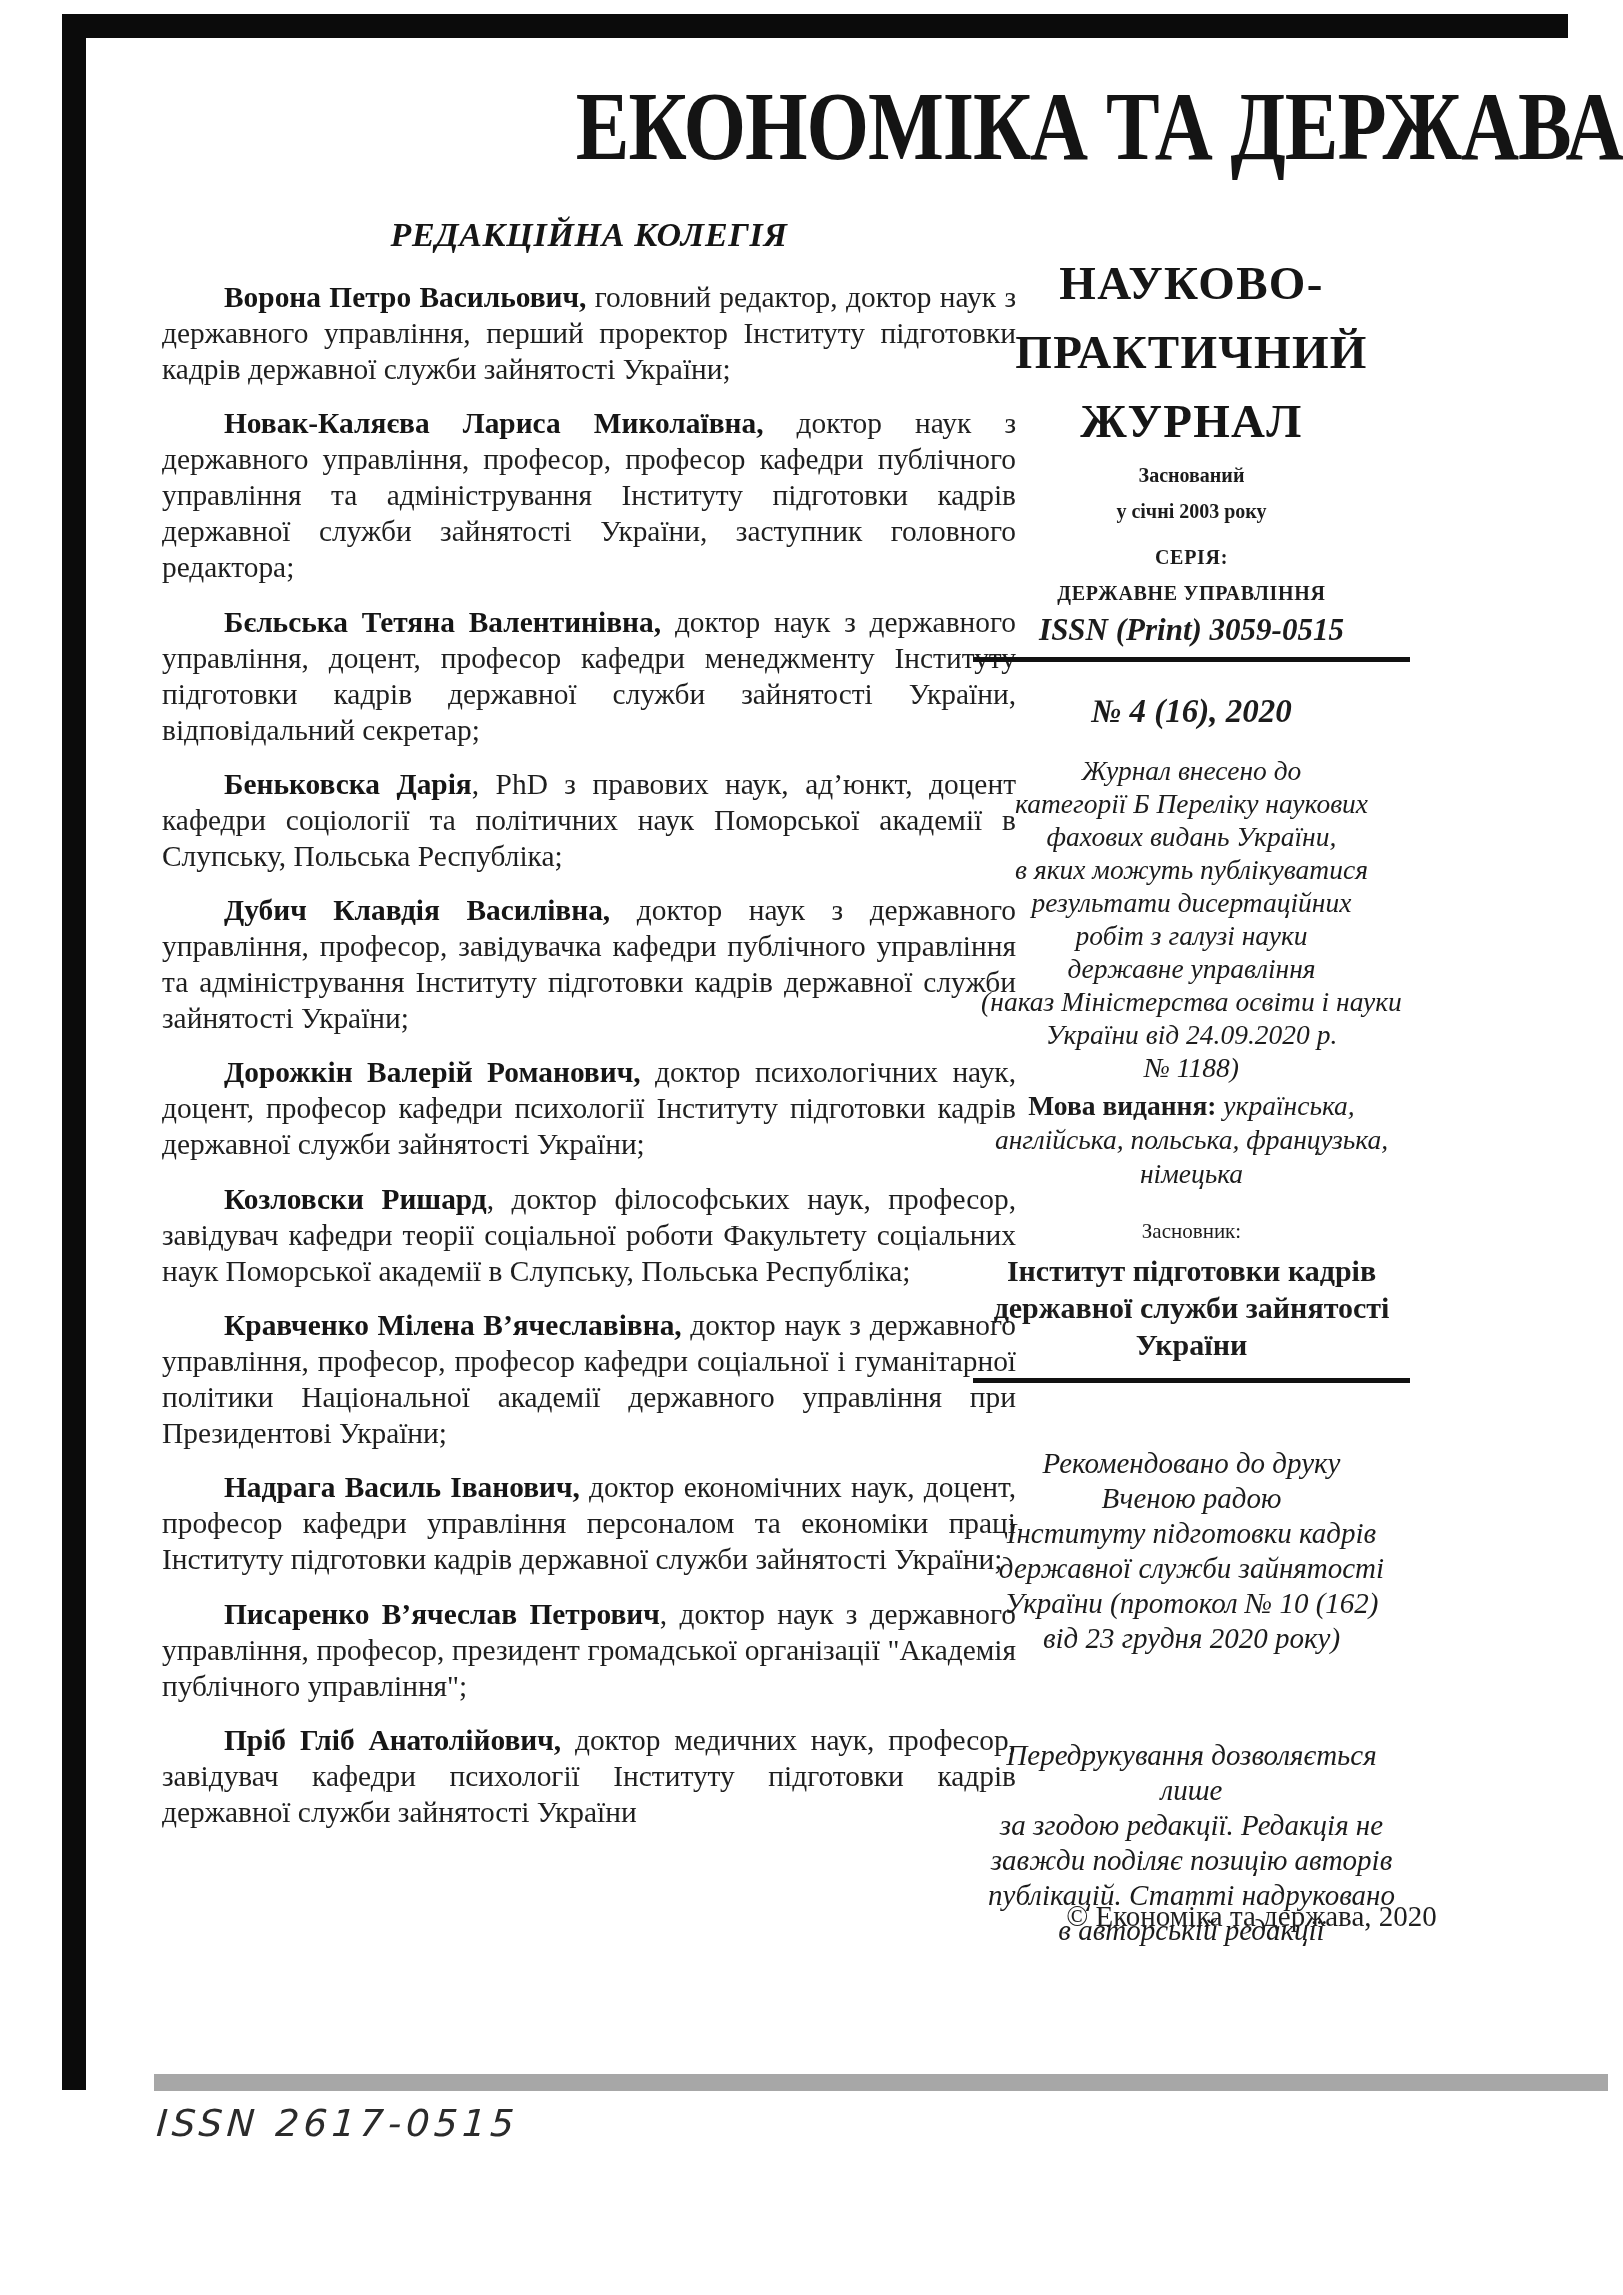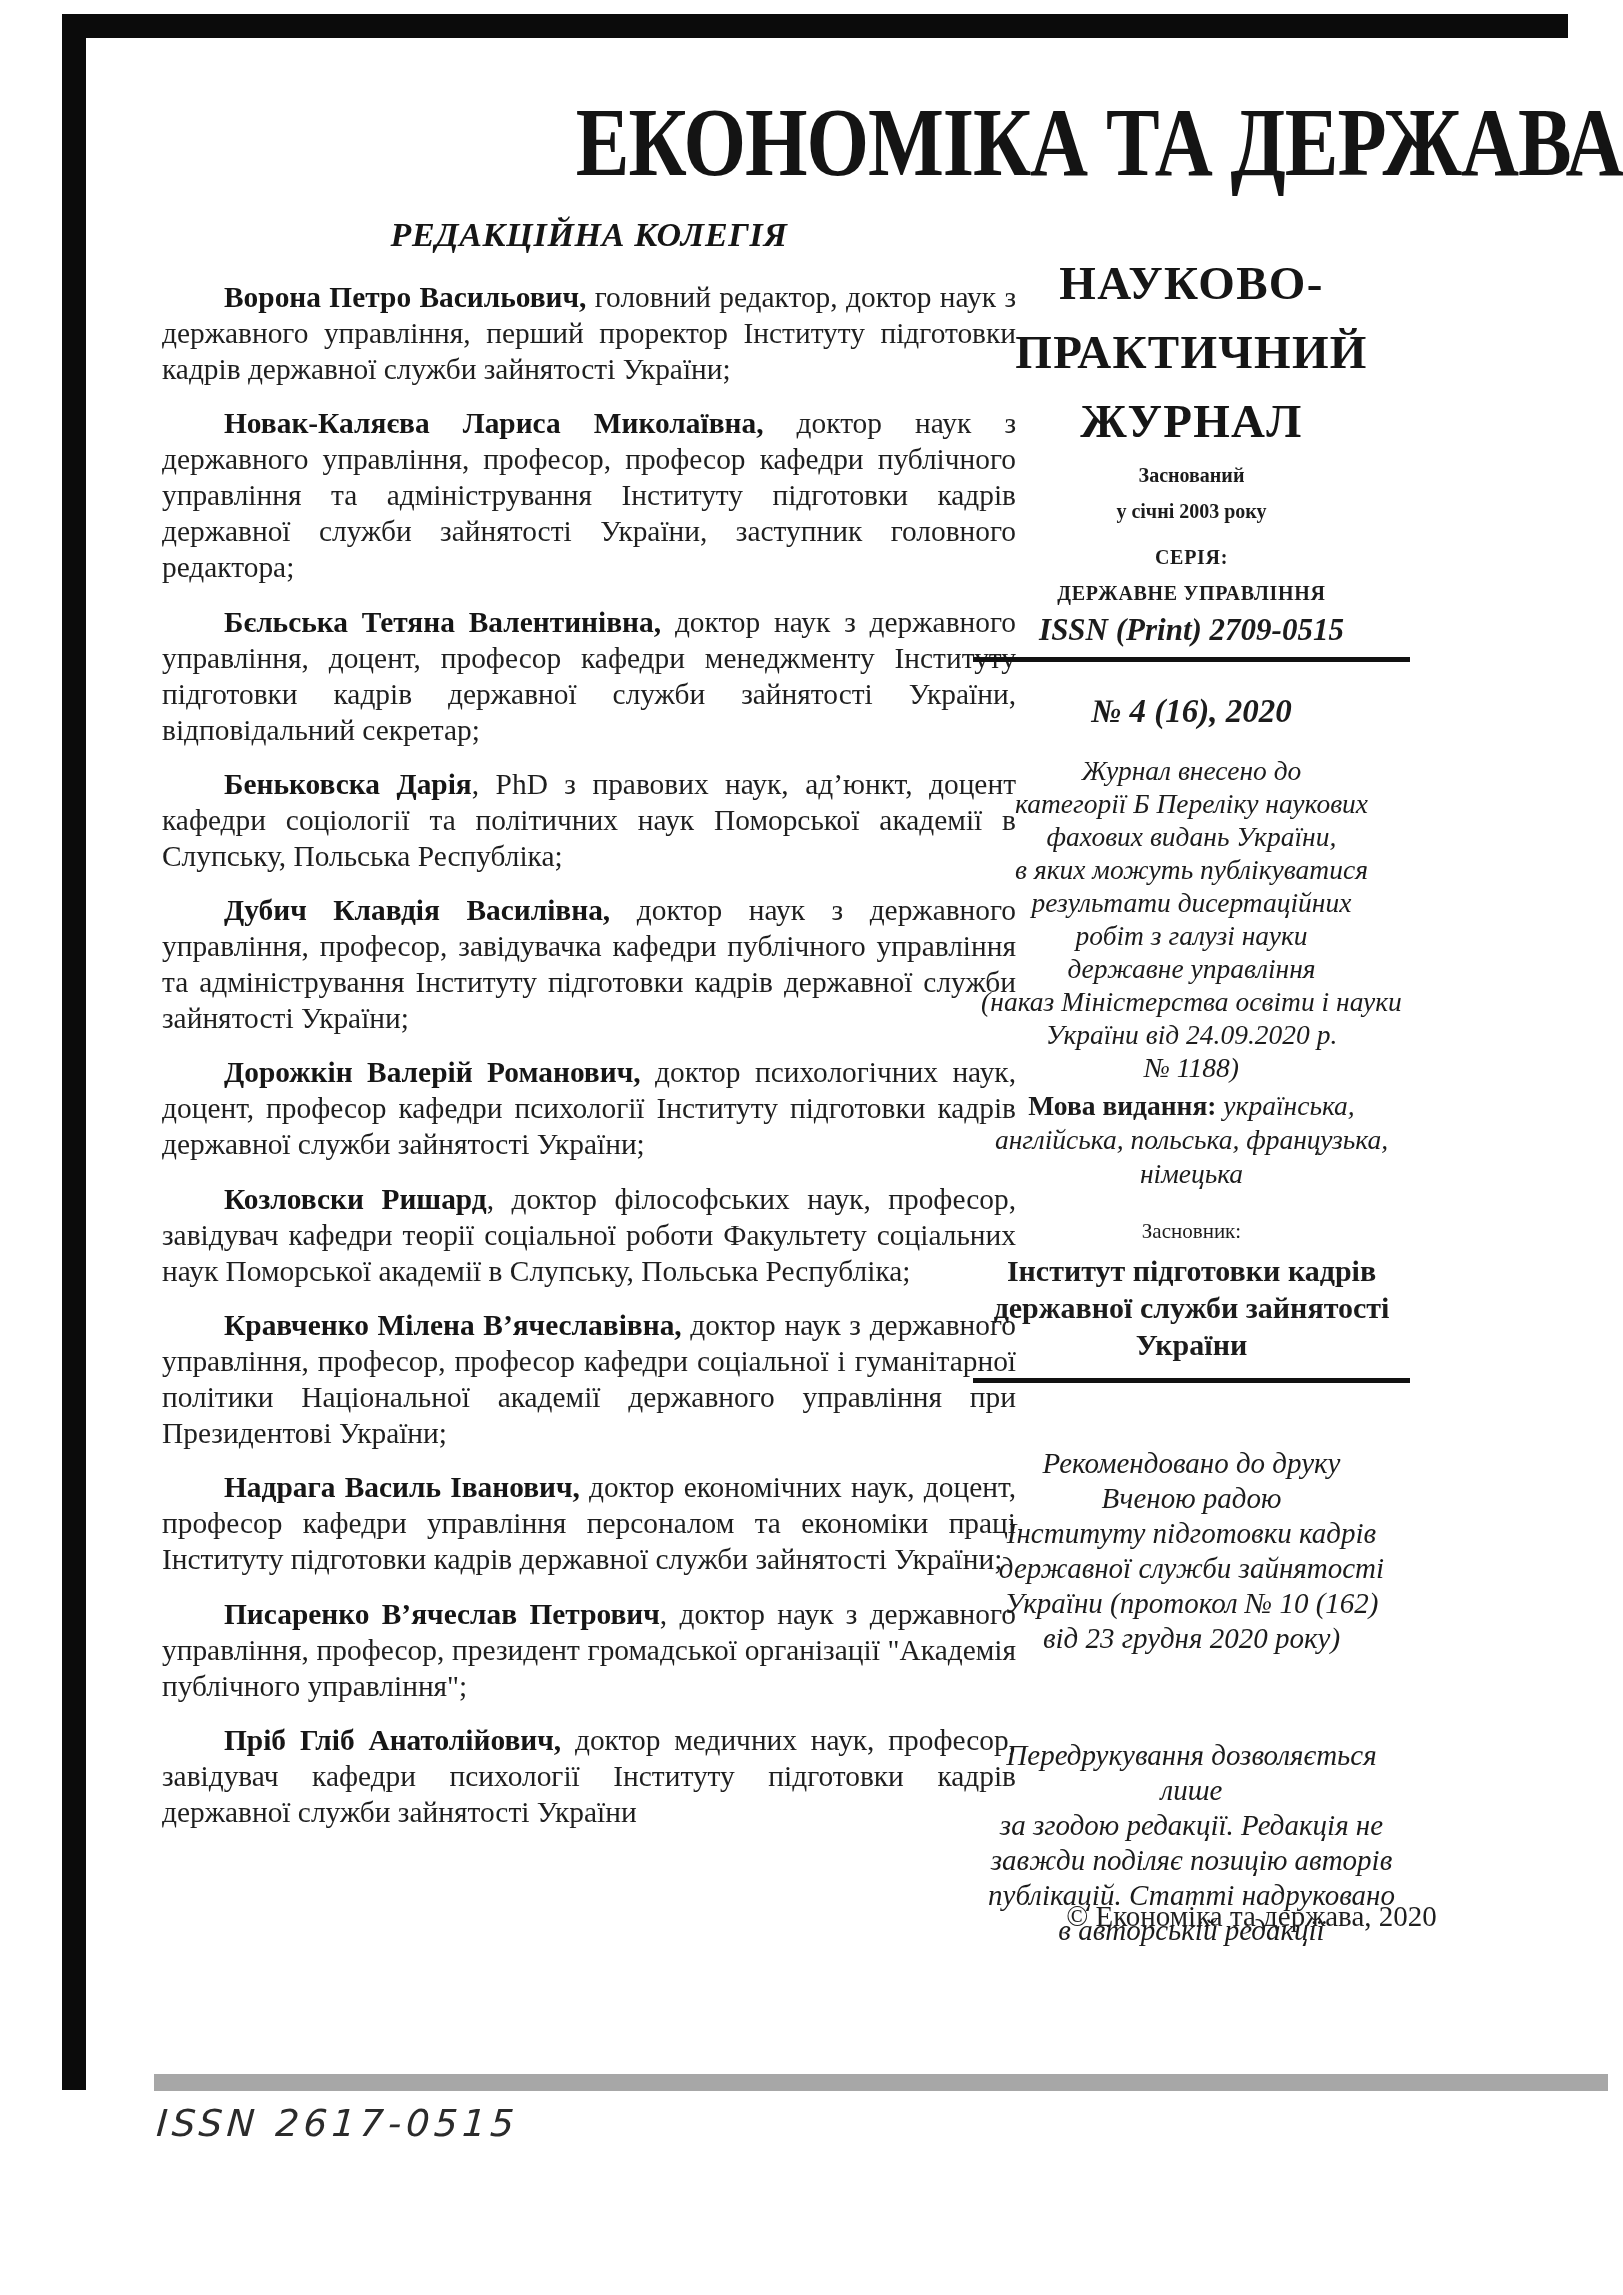--- a/index.html
+++ b/index.html
@@ -13,21 +13,21 @@
     overflow:hidden;
   }
   
   .bar-top{position:absolute;left:62px;top:14.4px;width:1506px;height:23.6px;background:#0b0b0b;}
   .bar-left{position:absolute;left:62px;top:14.4px;width:24px;height:2076px;background:#0b0b0b;}
   .gray-bar{position:absolute;left:154px;top:2074px;width:1454px;height:17px;background:#a7a7a7;}
 
   
   .title-wrap{
     position:absolute;left:461px;top:77px;width:1027px;
-    text-align:center;white-space:nowrap;margin-top:16px;
+    text-align:center;white-space:nowrap;
   }
   .title-wrap .t{
     display:inline-block;
     font-size:98px;font-weight:bold;line-height:1;
     letter-spacing:-1.3px;
     transform:scaleX(0.82);
     transform-origin:center;
     color:#141414;
   }
 
@@ -110,21 +110,21 @@
   </div>
 
   <div class="right-col">
     <div class="journal-type preline">НАУКОВО-
 ПРАКТИЧНИЙ
 ЖУРНАЛ</div>
     <div class="founded preline">Заснований
 у січні 2003 року</div>
     <div class="series preline">СЕРІЯ:
 ДЕРЖАВНЕ УПРАВЛІННЯ</div>
-    <div class="issn-print">ISSN (Print) 2709-0515</div>
+    <div class="issn-print">ISSN (Print) 3059-0515</div>
     <hr class="rule">
     <div class="issue">№ 4 (16), 2020</div>
     <div class="category-note preline">Журнал внесено до
 категорії Б Переліку наукових
 фахових видань України,
 в яких можуть публікуватися
 результати дисертаційних
 робіт з галузі науки
 державне управління
 (наказ Міністерства освіти і науки

